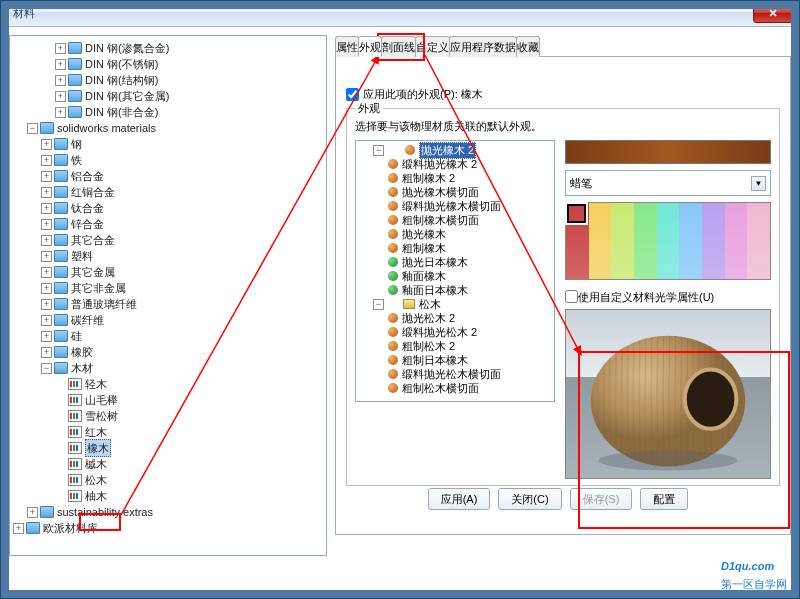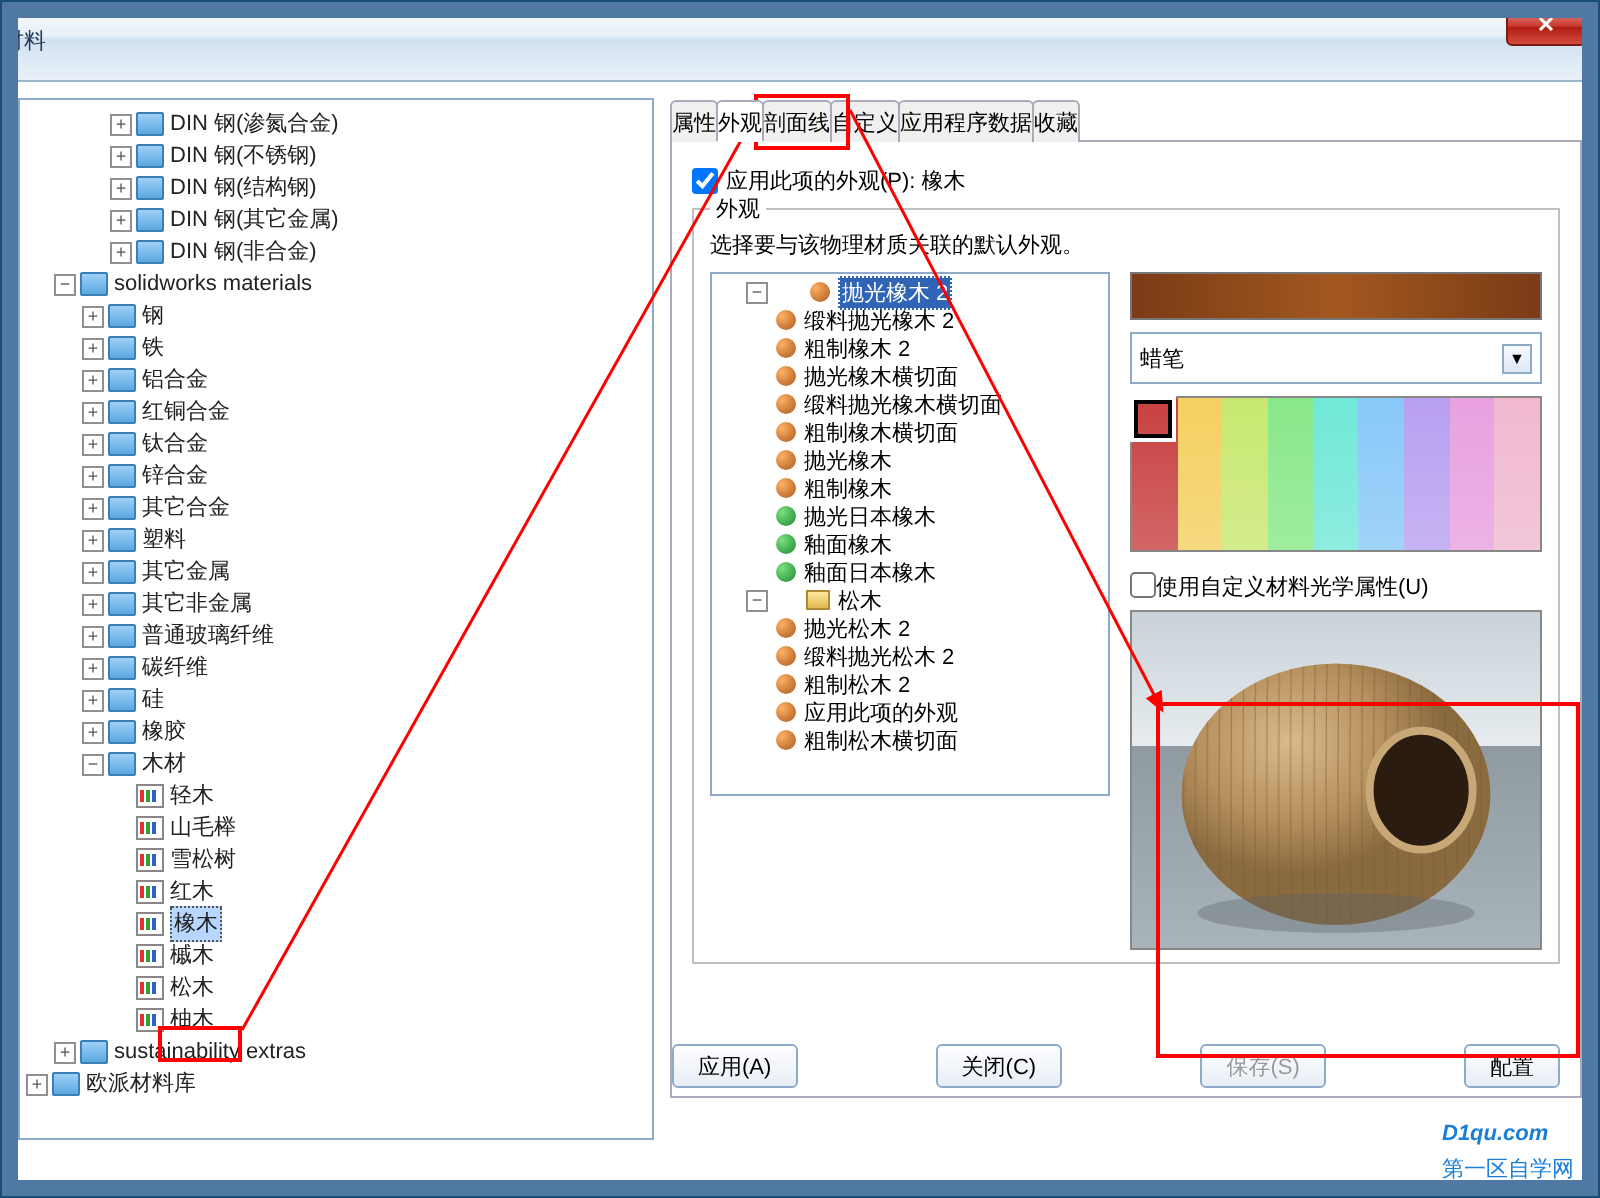--- a/index.html
+++ b/index.html
@@ -1,38 +1,38 @@
 <!DOCTYPE html>
 <html><head>
 <meta charset="utf-8">
 <style>
   *{box-sizing:border-box;margin:0;padding:0;font-family:"Microsoft YaHei",SimSun,sans-serif;font-size:11px}
   body{background:#fff}
   .window{width:800px;height:599px;border:1px solid #1a4d7a;position:relative;background:#fff}
-  .titlebar{height:40px;background:linear-gradient(#fdfefe,#e6eef7 45%,#d2e0f0 46%,#e8f1fa);border-bottom:1px solid #9db5ce;display:flex;align-items:center;padding:0 0;position:relative}
+  .titlebar{height:26px;background:linear-gradient(#fdfefe,#e6eef7 45%,#d2e0f0 46%,#e8f1fa);border-bottom:1px solid #9db5ce;display:flex;align-items:center;padding:0 12px;position:relative}
   .titlebar .title{color:#1f3b5b}
   .close-btn{position:absolute;right:6px;top:4px;width:40px;height:18px;background:linear-gradient(#e07a7a,#c83a2f 45%,#b11a10 46%,#d24b3f);border:1px solid #7a1a10;border-radius:3px;color:#fff;text-align:center;line-height:15px;font-weight:bold;cursor:pointer}
   .content{display:flex;height:533px}
   .left-panel{width:328px;border:1px solid #8faac8;margin:8px 4px 4px 8px;background:#fff;overflow:hidden;padding:4px 2px}
   .tree{line-height:16px;color:#222}
   .tree .row{display:flex;align-items:center;height:16px;white-space:nowrap}
   .ind{display:inline-block;width:14px;height:16px;text-align:center;color:#7a7a7a}
   .exp{width:11px;height:11px;border:1px solid #909090;display:inline-block;text-align:center;line-height:9px;font-size:9px;color:#555;background:#fff;margin-right:2px;margin-left:1px}
   .ic-folder{width:14px;height:12px;display:inline-block;margin-right:3px;background:linear-gradient(#9fd0f7,#5ba8e0);border:1px solid #3b7fb8;border-radius:1px}
   .ic-mat{width:14px;height:12px;display:inline-block;margin-right:3px;position:relative;background:#fff;border:1px solid #888}
   .ic-mat::before{content:"";position:absolute;left:1px;top:2px;width:2px;height:6px;background:#e03030}
   .ic-mat::after{content:"";position:absolute;left:4px;top:2px;width:2px;height:6px;background:#30a030;box-shadow:3px 0 0 #3060d0}
   .sel{background:#b7d7ff;border:1px dotted #555;padding:0 1px}
   .right-panel{flex:1;margin:8px 8px 4px 4px;position:relative}
   .tabs{display:flex;border-bottom:1px solid #aab;height:22px}
   .tab{padding:3px 0;border:1px solid #aab;border-bottom:none;background:#f0f0f0;margin-right:-1px;cursor:pointer;border-radius:3px 3px 0 0;position:relative;top:1px}
   .tab.active{background:#fff;z-index:2;border-bottom:1px solid #fff}
   .tab-hl{position:absolute;border:2px solid #f00;pointer-events:none}
   .pane{padding:10px 10px 4px;border:1px solid #aab;border-top:none;height:478px;background:#fff;position:relative}
-  .chk-row{display:flex;align-items:center;margin:2px 0 6px}
+  .chk-row{display:flex;align-items:center;margin:20px 0 6px}
   .chk-row input{margin-right:4px}
   .group{border:1px solid #c0c0c0;padding:8px 8px 6px;position:relative}
   .group .legend{position:absolute;top:-8px;left:8px;background:#fff;padding:0 3px}
   .group .desc{margin:2px 0 6px}
   .two-col{display:flex;gap:10px}
   .listbox{width:200px;height:262px;border:1px solid #8faac8;background:#fff;overflow:hidden;padding:2px}
   .listbox .row{display:flex;align-items:center;height:14px}
   .node-exp{width:11px;height:11px;border:1px solid #909090;display:inline-block;text-align:center;line-height:9px;font-size:9px;color:#555;margin:0 3px}
   .ball{width:10px;height:10px;border-radius:50%;display:inline-block;margin:0 4px 0 18px;background:radial-gradient(circle at 30% 30%,#ffb060,#a85a20)}
   .ball.g{background:radial-gradient(circle at 30% 30%,#7de080,#1a8a30)}
@@ -41,21 +41,21 @@
   .rcol{flex:1}
   .swatch{height:24px;background:linear-gradient(90deg,#7a3b16,#a3581f 50%,#7a3b16);border:1px solid #777;margin-bottom:6px}
   .combo{width:100%;height:20px;border:1px solid #8faac8;background:#fff;display:flex;align-items:center;padding:12px 4px;justify-content:space-between;margin-bottom:6px}
   .combo .arr{width:15px;height:15px;border:1px solid #8faac8;background:linear-gradient(#f7fafe,#dce8f5);text-align:center;line-height:13px;font-size:8px}
   .palette{width:100%;height:78px;border:1px solid #888;display:flex;position:relative}
   .palette .sq{flex:1}
   .pal-sel{position:absolute;left:1px;top:1px;width:19px;height:19px;border:2px solid #000;outline:2px solid #fff}
   .chk2{display:flex;align-items:flex-start;margin:10px 0 4px}
   .preview{width:206px;height:170px;border:1px solid #888;margin-top:4px;position:relative;background:linear-gradient(#c9d2d9 0%,#e6ecef 40%,#8f9aa1 40%,#a9b3ba 100%)}
   .preview svg{position:absolute;inset:0}
-  .btn-row{position:absolute;bottom:4px;left:0;right:10px;display:flex;justify-content:space-between;gap:8px}
+  .btn-row{position:absolute;bottom:24px;left:0;right:10px;display:flex;justify-content:center;gap:8px}
   .btn{height:22px;padding:0 12px;background:linear-gradient(#fdfdfe,#e8eef6);border:1px solid #8faac8;border-radius:3px;cursor:pointer}
   .btn.disabled{color:#999}
   .annot-line{position:absolute;pointer-events:none}
   .annot-box{position:absolute;border:2px solid #f00;pointer-events:none}
   .watermark{position:absolute;right:12px;bottom:6px;font-size:26px;font-weight:bold;font-style:italic;color:#1a7fd6;text-shadow:0 0 3px #fff;pointer-events:none}
   .watermark small{font-size:11px;display:block;color:#1a7fd6;font-weight:normal;font-style:normal;text-align:right}
   .outer-border{position:absolute;inset:0;border:8px solid #4f79a3;pointer-events:none}
 </style>
 </head>
 <body>
@@ -380,21 +380,25 @@
                 <div class="row">
                   <span class="ball " style="margin-left: 30px;"></span>
                   <span class="lbl">缎料抛光松木 2</span>
                 </div>
                 <div class="row">
                   <span class="ball " style="margin-left: 30px;"></span>
                   <span class="lbl">粗制松木 2</span>
                 </div>
                 <div class="row">
                   <span class="ball " style="margin-left: 30px;"></span>
-                  <span class="lbl">应用此项的外观</span>
+                  <span class="lbl">粗制日本橡木</span>
+                </div>
+                <div class="row">
+                  <span class="ball " style="margin-left: 30px;"></span>
+                  <span class="lbl">缎料抛光松木横切面</span>
                 </div>
                 <div class="row">
                   <span class="ball " style="margin-left: 30px;"></span>
                   <span class="lbl">粗制松木横切面</span>
                 </div>
               </div>
 
             <div class="rcol">
               <div class="swatch"></div>
               <div class="combo">

